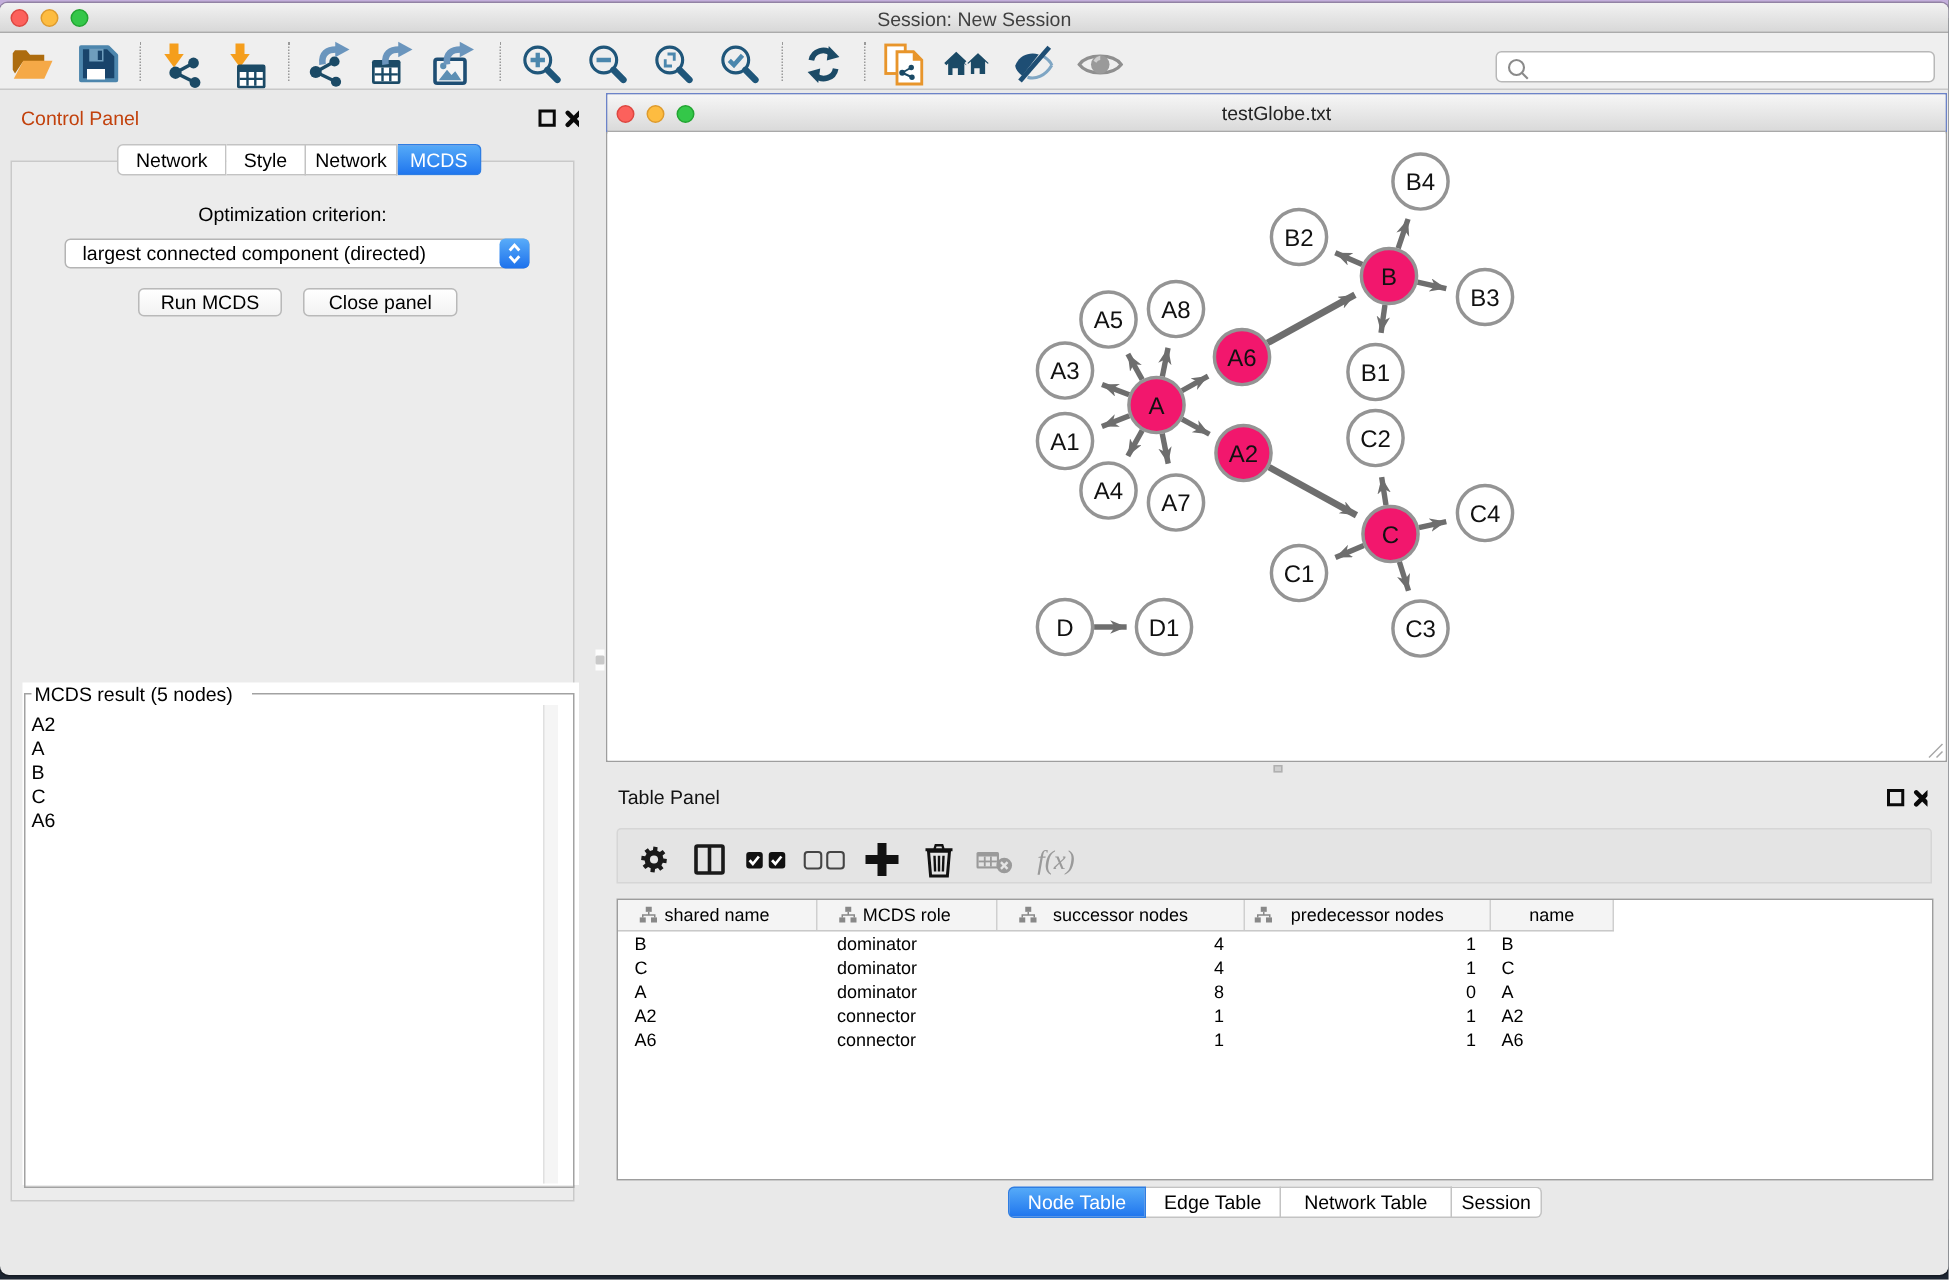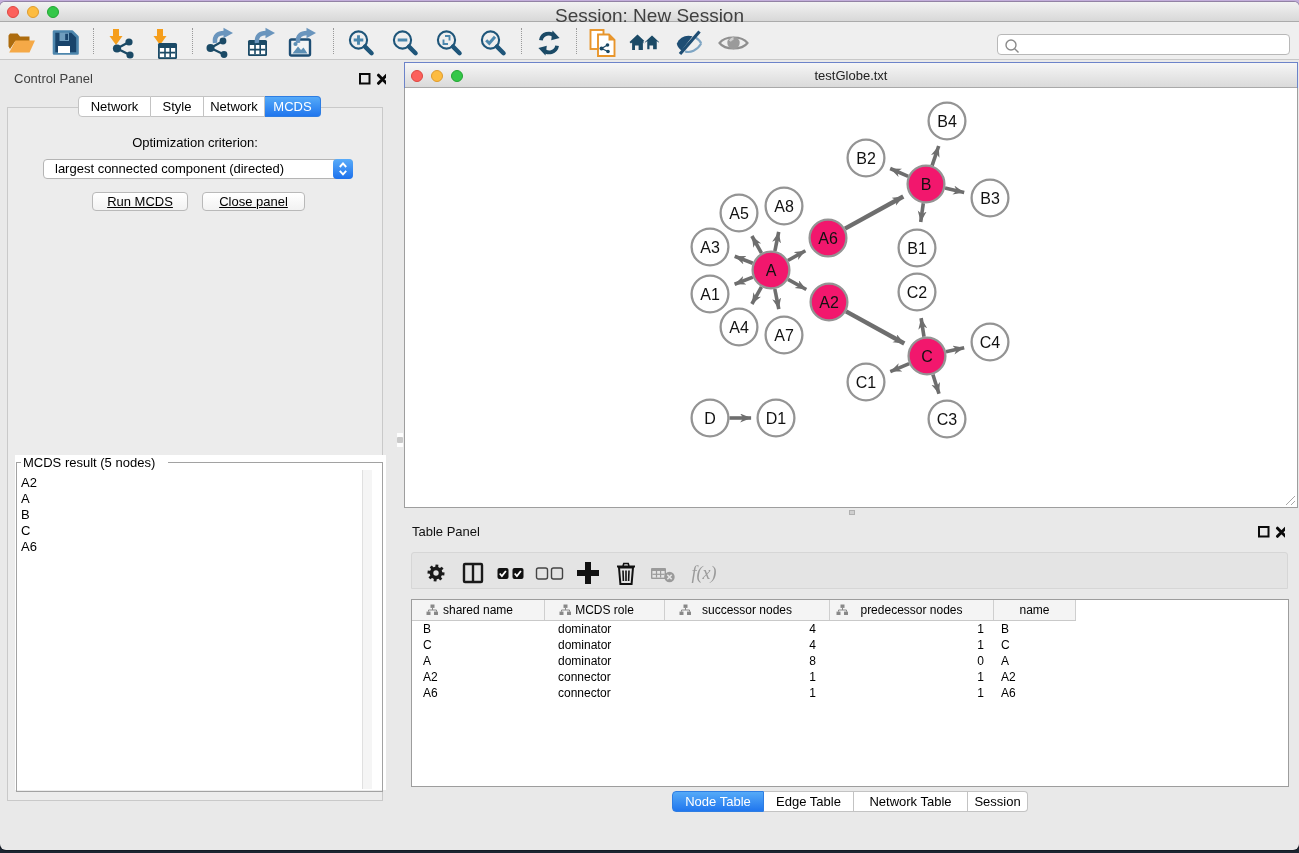--- a/index.html
+++ b/index.html
@@ -2,46 +2,46 @@
 <html><head>
 <meta charset="utf-8">
 <style>
 * { margin:0; padding:0; box-sizing:border-box; }
 html,body { width:1299px; height:853px; overflow:hidden; font-family:"Liberation Sans", sans-serif; }
 body { background:#1c2531; position:relative; }
 .wallpaper-top { position:absolute; left:0; top:0; width:1299px; height:12px; background:#c3aedb; }
 .appwin { position:absolute; left:0; top:2px; width:1299px; height:848px; border-radius:5px 5px 6px 6px; background:#e9e9e9; overflow:hidden; box-shadow:0 0 0 1px rgba(0,0,0,.25); }
 
 .titlebar { position:absolute; left:0; top:0; width:100%; height:20px; background:linear-gradient(#f2f2f2,#d8d8d8); border-bottom:1px solid #ababab; }
-.titlebar .title { position:absolute; width:100%; text-align:center; top:3px; font-size:19px; color:#404040; }
+.titlebar .title { position:absolute; width:100%; text-align:center; top:3px; font-size:13px; color:#404040; }
 .tl { position:absolute; top:3.5px; width:12.5px; height:12.5px; border-radius:50%; }
 .tl.r { left:6.5px; background:#fc615c; border:0.5px solid #dd4741; }
 .tl.y { left:26.5px; background:#fdbc40; border:0.5px solid #de9b2d; }
 .tl.g { left:46.5px; background:#34c749; border:0.5px solid #22a532; }
 
 .toolbar { position:absolute; left:0; top:20px; width:100%; height:38px; background:#efefef; border-bottom:1px solid #c8c8c8; }
 .tb-ic { position:absolute; top:4px; }
 .tb-sep { position:absolute; top:6px; width:0; height:26px; border-left:1px dotted #9a9a9a; }
 .searchbox { position:absolute; left:997px; top:12px; width:293px; height:21px; background:#fff; border:1px solid #b8b8b8; border-radius:4px; }
 
 .main { position:absolute; left:0; top:58px; width:1299px; height:753px; background:#e9e9e9; }
 
 .cpanel { position:absolute; left:0; top:0; width:390px; height:753px; }
-.cpanel .ptitle { position:absolute; left:14px; top:11px; font-size:13px; color:#404040; }
+.cpanel .ptitle { position:absolute; left:14px; top:11px; font-size:13px; color:#c2410c; }
 .ptools { position:absolute; top:12px; }
 .tabset { position:absolute; top:36px; left:78px; height:21px; display:flex; font-size:13px; }
 .tabset .tab { background:#fff; border:1px solid #c3c3c3; border-left:none; padding:2px 0 0 0; text-align:center; color:#000; }
 .tabset .tab:first-child { border-left:1px solid #c3c3c3; border-radius:4px 0 0 4px; }
 .tabset .tab:last-child { border-radius:0 4px 4px 0; }
 .tabset .tab.sel { background:linear-gradient(#55aaf8,#2076ee); border-color:#2e7de2; color:#fff; }
 .cpane { position:absolute; left:7px; top:47px; width:376px; height:694px; background:#ececec; border:1px solid #c9c9c9; }
 .opt-label { position:absolute; top:75px; width:100%; text-align:center; font-size:13px; color:#000; }
 .combo { position:absolute; left:43px; top:99px; width:310px; height:20px; background:#fff; border:1px solid #b4b4b4; border-radius:4px; font-size:13px; color:#000; line-height:18px; padding-left:11px; }
 .combo .step { position:absolute; right:-1px; top:-1px; width:20px; height:20px; border-radius:4px; background:linear-gradient(#59acf9,#1d71ec); }
-.btn { position:absolute; height:19px; background:linear-gradient(#ffffff,#f2f2f2); border:1px solid #b9b9b9; border-radius:4px; font-size:13px; color:#000; text-align:center; line-height:17px;text-decoration:underline; }
+.btn { position:absolute; height:19px; background:linear-gradient(#ffffff,#f2f2f2); border:1px solid #b9b9b9; border-radius:4px; font-size:13px; color:#000; text-align:center; line-height:17px; }
 .fieldset { position:absolute; left:15px; top:395px; width:371px; height:335px; background:#fff; }
 .fieldset .fsb { position:absolute; left:1px; top:7px; width:367px; height:330px; border:1px solid #a2a2a2; }
 .fieldset .lmask { position:absolute; left:6px; top:6px; width:147px; height:4px; background:#fff; }
 .fieldset .legend { position:absolute; left:8px; top:0px; font-size:13px; color:#000; }
 .fieldset .items { position:absolute; left:6px; top:20px; font-size:13px; color:#000; }
 .fieldset .items .li { height:16px; line-height:15px; }
 .fieldset .sbar { position:absolute; left:347px; top:15px; width:10px; height:319px; background:#f5f5f5; border-left:1px solid #e0e0e0; }
 
 .netwin { position:absolute; left:404px; top:2px; width:894px; height:446px; background:#fff; border:1px solid #9e9e9e; }
 .nfocus { position:absolute; left:-1px; top:-1px; width:894px; height:26px; border:1.5px solid #6c83c9; border-bottom:none; }

